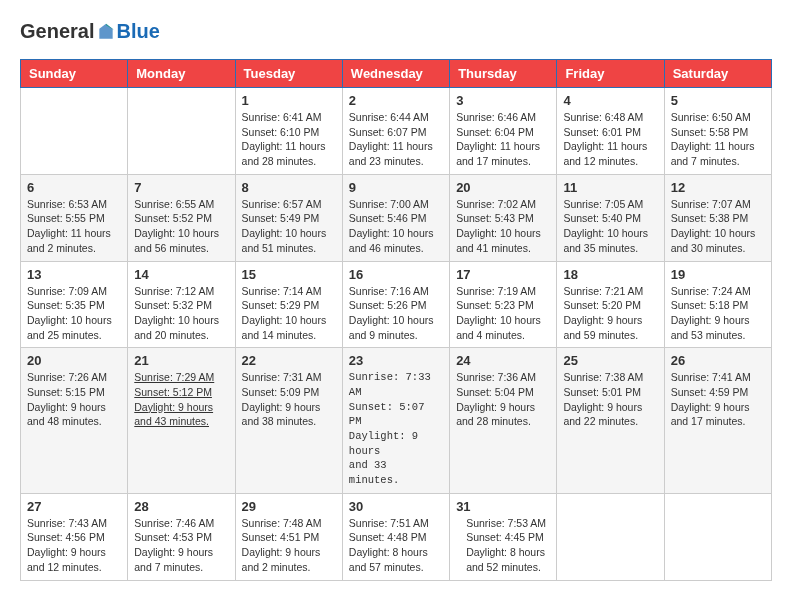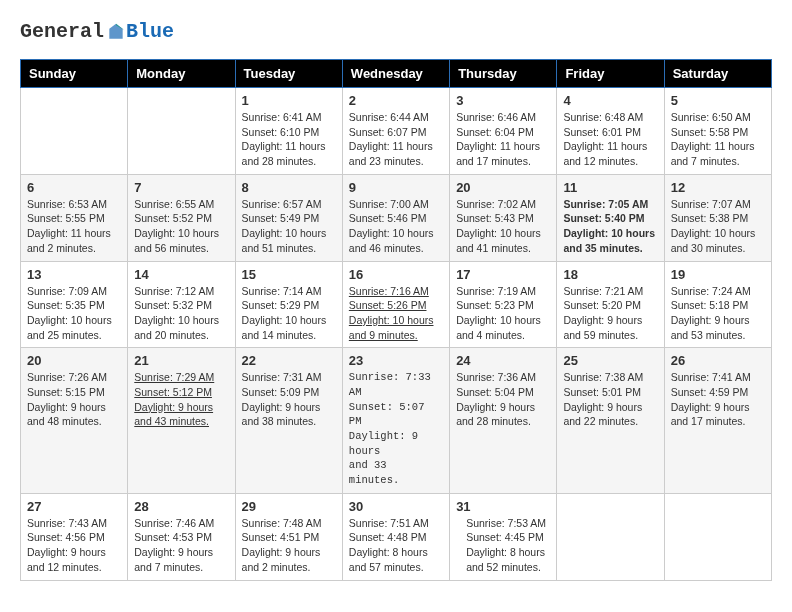--- a/index.html
+++ b/index.html
@@ -13,21 +13,20 @@
     .header {
       display: flex;
       justify-content: space-between;
       align-items: flex-start;
       margin-bottom: 16px;
     }
     .logo {
       display: flex;
       flex-direction: column;
       align-items: center;
-      font-family: Liberation Mono, monospace;
     }
     .logo-text {
       display: flex;
       align-items: center;
     }
     .logo-general {
       font-size: 20px;
       font-weight: bold;
       color: #333;
     }
@@ -51,21 +50,21 @@
     }
     .location {
       font-size: 16px;
       color: #555;
     }
     .calendar {
       width: 100%;
       border-collapse: collapse;
     }
     .calendar th {
-      background-color: #000000;
+      background-color: #ef4444;
       color: white;
       padding: 6px 8px;
       font-size: 13px;
       font-weight: bold;
       text-align: left;
       border: 1px solid #2a6db5;
     }
     .calendar td {
       border: 1px solid #ccc;
       padding: 5px 6px;
@@ -196,21 +195,21 @@
         </td>
         <td>
           <span class="day-number">20</span>
           <div class="day-info" style="white-space: pre-line;">Sunrise: 7:02 AM
 Sunset: 5:43 PM
 Daylight: 10 hours
 and 41 minutes.</div>
         </td>
         <td>
           <span class="day-number">11</span>
-          <div class="day-info" style="white-space: pre-line; font-weight: bold;">Sunrise: 7:05 AM
+          <div class="day-info" style="white-space: pre-line;">Sunrise: 7:05 AM
 Sunset: 5:40 PM
 Daylight: 10 hours
 and 35 minutes.</div>
         </td>
         <td>
           <span class="day-number">12</span>
           <div class="day-info" style="white-space: pre-line;">Sunrise: 7:07 AM
 Sunset: 5:38 PM
 Daylight: 10 hours
 and 30 minutes.</div>
@@ -233,21 +232,21 @@
         </td>
         <td>
           <span class="day-number">15</span>
           <div class="day-info" style="white-space: pre-line;">Sunrise: 7:14 AM
 Sunset: 5:29 PM
 Daylight: 10 hours
 and 14 minutes.</div>
         </td>
         <td>
           <span class="day-number">16</span>
-          <div class="day-info" style="white-space: pre-line; text-decoration: underline;">Sunrise: 7:16 AM
+          <div class="day-info" style="white-space: pre-line;">Sunrise: 7:16 AM
 Sunset: 5:26 PM
 Daylight: 10 hours
 and 9 minutes.</div>
         </td>
         <td>
           <span class="day-number">17</span>
           <div class="day-info" style="white-space: pre-line;">Sunrise: 7:19 AM
 Sunset: 5:23 PM
 Daylight: 10 hours
 and 4 minutes.</div>

